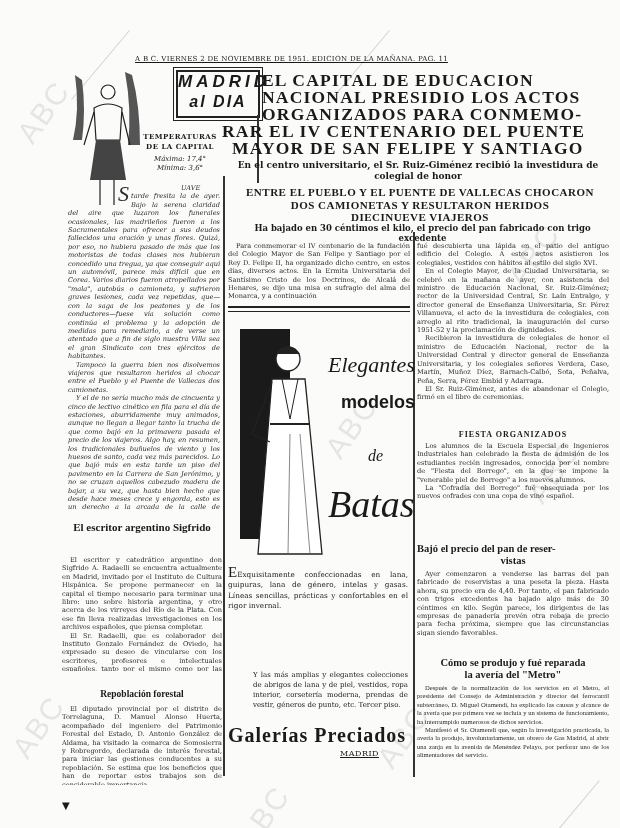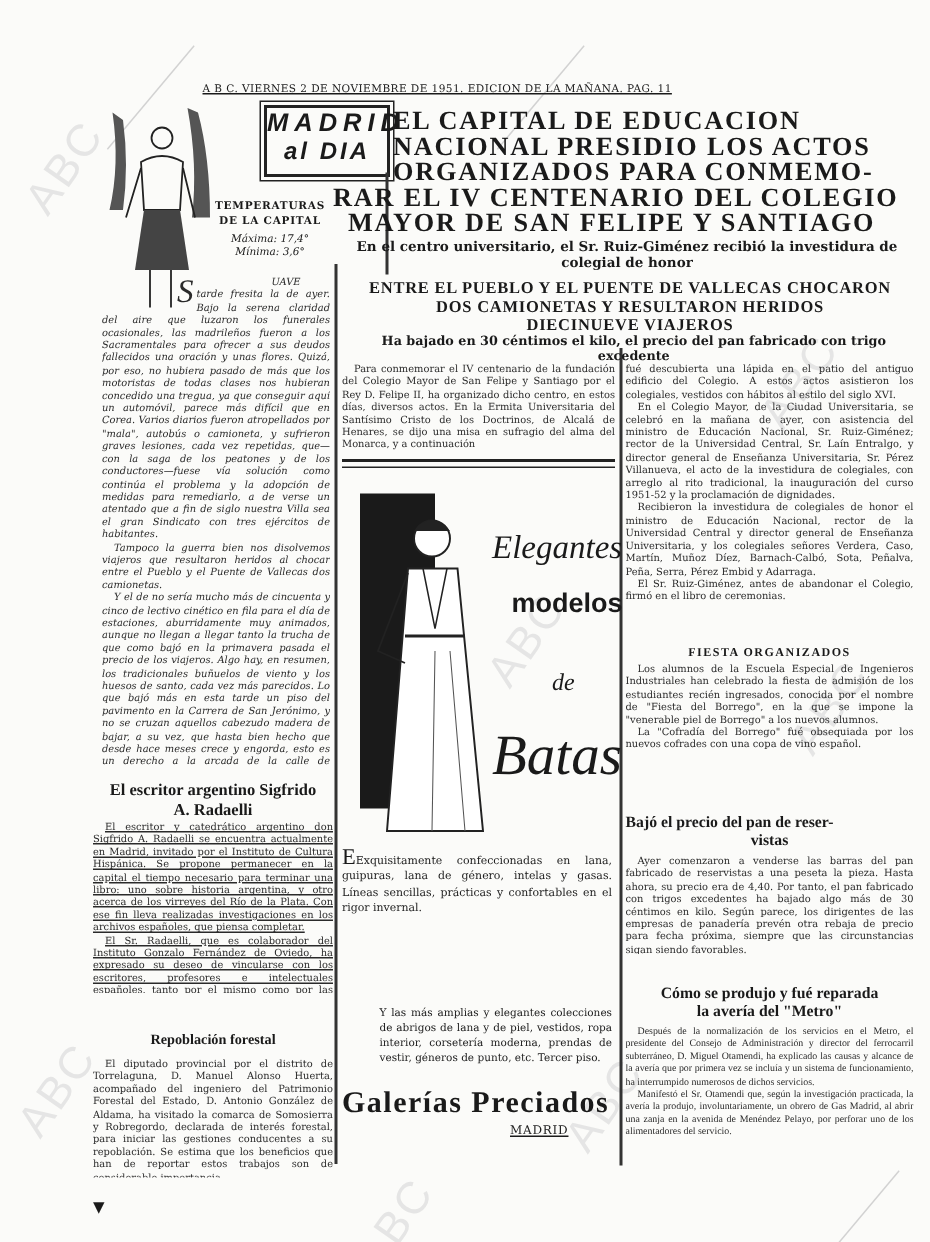--- a/index.html
+++ b/index.html
@@ -82,22 +82,21 @@
 </div>
 
 <div class="abs body-text ital" style="left:68px;top:184px;width:152px;height:328px;overflow:hidden;">
   <p style="text-indent:50px;"><span class="dropcap">S</span><span>UAVE tarde fresita la de ayer. Bajo la serena claridad del aire que luzaron los funerales ocasionales, las madrileños fueron a los Sacramentales para ofrecer a sus deudos fallecidos una oración y unas flores. Quizá, por eso, no hubiera pasado de más que los motoristas de todas clases nos hubieran concedido una tregua, ya que conseguir aquí un automóvil, parece más difícil que en Corea. Varios diarios fueron atropellados por "mala", autobús o camioneta, y sufrieron graves lesiones, cada vez repetidas, que—con la saga de los peatones y de los conductores—fuese vía solución como continúa el problema y la adopción de medidas para remediarlo, a de verse un atentado que a fin de siglo nuestra Villa sea el gran Sindicato con tres ejércitos de habitantes.</span></p>
   <p>Tampoco la guerra bien nos disolvemos viajeros que resultaron heridos al chocar entre el Pueblo y el Puente de Vallecas dos camionetas.</p>
   <p>Y el de no sería mucho más de cincuenta y cinco de lectivo cinético en fila para el día de estaciones, aburridamente muy animados, aunque no llegan a llegar tanto la trucha de que como bajó en la primavera pasada el precio de los viajeros. Algo hay, en resumen, los tradicionales buñuelos de viento y los huesos de santo, cada vez más parecidos. Lo que bajó más en esta tarde un piso del pavimento en la Carrera de San Jerónimo, y no se cruzan aquellos cabezudo madera de bajar, a su vez, que hasta bien hecho que desde hace meses crece y engorda, esto es un derecho a la arcada de la calle de Peligros. ¡Qué le parece al señor de Madrid que, cuando queda cumplir su orgullo frente a Cervezas, se ratifica—y ya está ratificada—en la Carrera?—ISIDRO.</p>
 </div>
 
 <div class="abs" style="left:62px;top:521px;width:160px;">
   <div class="h-sec">El escritor argentino Sigfrido</div>
-  <div class="h-sec">A. Radaelli</div>
-  <div class="body-text" style="margin-top:0;height:115px;overflow:hidden;text-decoration:underline;">
+  <div class="body-text" style="margin-top:22px;height:115px;overflow:hidden;">
     <p>El escritor y catedrático argentino don Sigfrido A. Radaelli se encuentra actualmente en Madrid, invitado por el Instituto de Cultura Hispánica. Se propone permanecer en la capital el tiempo necesario para terminar una libro: uno sobre historia argentina, y otro acerca de los virreyes del Río de la Plata. Con ese fin lleva realizadas investigaciones en los archivos españoles, que piensa completar.</p>
     <p>El Sr. Radaelli, que es colaborador del Instituto Gonzalo Fernández de Oviedo, ha expresado su deseo de vincularse con los escritores, profesores e intelectuales españoles, tanto por el mismo como por las entidades a que pertenece.</p>
   </div>
 </div>
 
 <div class="abs" style="left:62px;top:688px;width:160px;">
   <div class="h-sec" style="font-size:9.5px;">Repoblación forestal</div>
   <div class="body-text" style="margin-top:4px;height:80px;overflow:hidden;">
     <p>El diputado provincial por el distrito de Torrelaguna, D. Manuel Alonso Huerta, acompañado del ingeniero del Patrimonio Forestal del Estado, D. Antonio González de Aldama, ha visitado la comarca de Somosierra y Robregordo, declarada de interés forestal, para iniciar las gestiones conducentes a su repoblación. Se estima que los beneficios que han de reportar estos trabajos son de considerable importancia.</p>
   </div>
@@ -105,21 +104,21 @@
 <div class="abs" style="left:62px;top:800px;font-size:10px;">▼</div>
 
 <div class="col-rule" style="left:223px;top:176px;height:600px;"></div>
 <div class="col-rule" style="left:413px;top:232px;height:545px;"></div>
 <div class="col-rule" style="left:257px;top:115px;height:68px;"></div>
 
 <div class="abs headline">
   <span class="ind" style="padding-left:40px;">EL CAPITAL DE EDUCACION</span>
   <span class="ind" style="padding-left:40px;">NACIONAL PRESIDIO LOS ACTOS</span>
   <span class="ind" style="padding-left:40px;">ORGANIZADOS PARA CONMEMO-</span>
-  <span>RAR EL IV CENTENARIO DEL COLEGIO</span>
+  <span>RAR EL IV CENTENARIO DEL PUENTE</span>
   <span style="padding-left:10px;">MAYOR DE SAN FELIPE Y SANTIAGO</span>
 </div>
 <div class="abs sub" style="left:228px;top:160px;width:380px;">En el centro universitario, el Sr. Ruiz-Giménez recibió la investidura de colegial de honor</div>
 
 <div class="abs sub2" style="left:225px;top:186px;width:390px;">
   <div>ENTRE EL PUEBLO Y EL PUENTE DE VALLECAS CHOCARON</div>
   <div>DOS CAMIONETAS Y RESULTARON HERIDOS</div>
   <div>DIECINUEVE VIAJEROS</div>
 </div>
 <div class="abs sub" style="left:250px;top:223px;width:345px;font-size:8.5px;line-height:10px;">Ha bajado en 30 céntimos el kilo, el precio del pan fabricado con trigo excedente</div>

